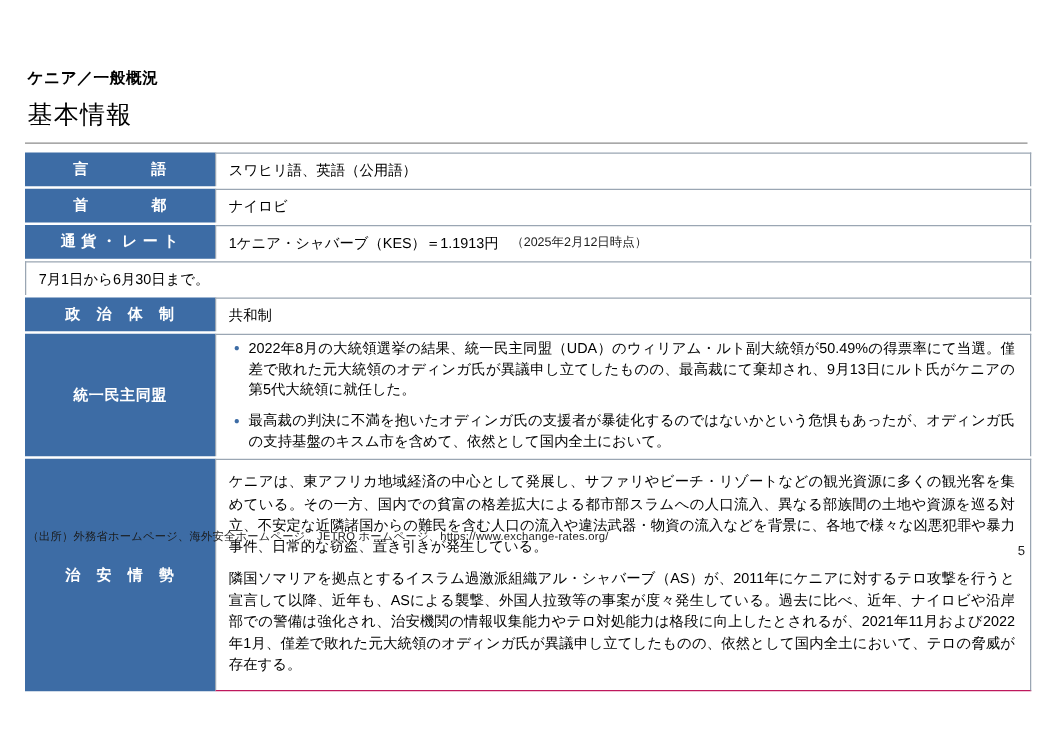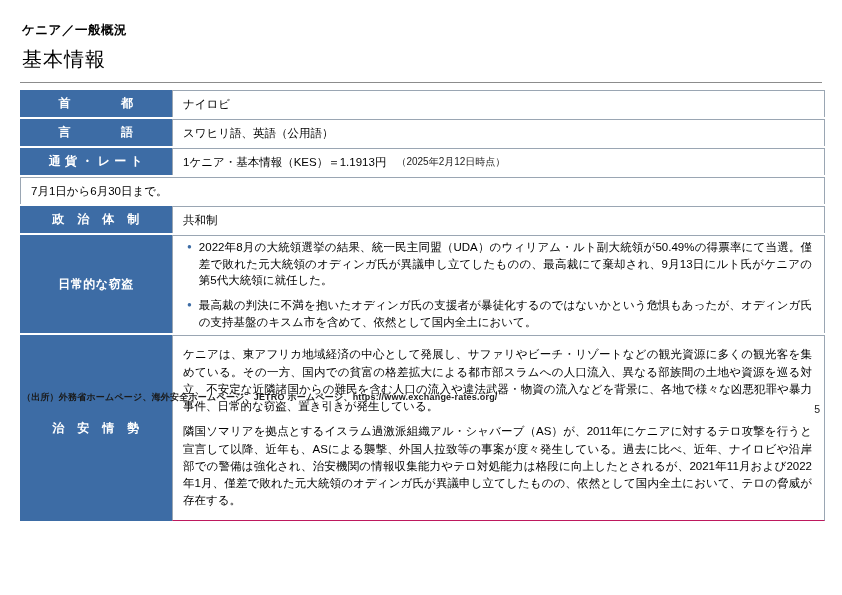--- a/index.html
+++ b/index.html
@@ -3,21 +3,21 @@
 <meta charset="utf-8">
 <style>
   * { box-sizing: border-box; margin: 0; padding: 0; }
   html, body {
     width: 842px; height: 595px;
     background: #ffffff;
     font-family: "Liberation Sans", "DejaVu Sans", sans-serif;
     color: #000;
     overflow: hidden;
   }
-  .page { position: relative; width: 842px; height: 427px; }
+  .page { position: relative; width: 842px; height: 427px; margin-top: 32px; }
 
   
   .header { padding: 22px 20px 0 22px; }
   .supertitle { font-size: 12.5px; font-weight: bold; letter-spacing: 0.5px; }
   .page-title { font-size: 20px; font-weight: normal; margin-top: 7px; letter-spacing: 1px; }
   .title-rule { border: none; border-top: 1px solid #8c8c8c; margin: 9px 20px 0 20px; }
 
   
   .info-table { margin: 7px 17px 0 20px; }
   .t-row { display: flex; margin-bottom: 2px; }
@@ -56,78 +56,78 @@
     margin: 0 7px 0 4px; flex: 0 0 auto;
   }
   .bullet-text { flex: 1 1 auto; }
 
   
   .sec-par { line-height: 1.5; text-align: justify; margin: 4px 0; }
 
   
   .source-note {
     position: absolute; left: 22px; bottom: 23px;
-    font-size: 9px; color: #1a1a1a; letter-spacing: 0.2px; font-weight: bold;
+    font-size: 9px; color: #1a1a1a; letter-spacing: 0.2px;
   }
   .page-number {
     position: absolute; right: 22px; bottom: 12px;
     font-size: 10.5px; color: #1a1a1a;
   }
 </style>
 </head>
 <body>
 
 <div class="page">
 
   <div class="header">
     <div class="supertitle">ケニア／一般概況</div>
     <div class="page-title">基本情報</div>
   </div>
   <hr class="title-rule">
 
   <div class="info-table">
 
     <div class="t-row row-simple">
+      <div class="label-cell">言　　　　語</div>
+      <div class="value-cell">
+        <span>スワヒリ語、英語（公用語）</span>
+      </div>
+    </div>
+
+    <div class="t-row row-simple">
       <div class="label-cell">首　　　　都</div>
       <div class="value-cell">
         <span>ナイロビ</span>
       </div>
     </div>
 
     <div class="t-row row-simple">
-      <div class="label-cell">言　　　　語</div>
-      <div class="value-cell">
-        <span>スワヒリ語、英語（公用語）</span>
-      </div>
-    </div>
-
-    <div class="t-row row-simple">
       <div class="label-cell">通 貨 ・ レ ー ト</div>
       <div class="value-cell">
-        <span>1ケニア・基本情報（KES）＝1.1913円</span>
+        <span>1ケニア・シャバーブ（KES）＝1.1913円</span>
         <span class="note">（2025年2月12日時点）</span>
       </div>
     </div>
 
     <div class="t-row row-simple">
       <div class="value-cell">
         <span>7月1日から6月30日まで。</span>
       </div>
     </div>
 
 
     <div class="t-row row-simple">
       <div class="label-cell">政　治　体　制</div>
       <div class="value-cell">
         <span>共和制</span>
       </div>
     </div>
 
     <div class="t-row row-stability">
-      <div class="label-cell">日常的な窃盗</div>
+      <div class="label-cell">統一民主同盟</div>
       <div class="value-cell">
         <div class="bullet-item">
           <span class="bullet-icon">●</span>
           <span class="bullet-text">2022年8月の大統領選挙の結果、統一民主同盟（UDA）のウィリアム・ルト副大統領が50.49%の得票率にて当選。僅差で敗れた元大統領のオディンガ氏が異議申し立てしたものの、最高裁にて棄却され、9月13日にルト氏がケニアの第5代大統領に就任した。</span>
         </div>
         <div class="bullet-item">
           <span class="bullet-icon">●</span>
           <span class="bullet-text">最高裁の判決に不満を抱いたオディンガ氏の支援者が暴徒化するのではないかという危惧もあったが、オディンガ氏の支持基盤のキスム市を含めて、依然として国内全土において。</span>
         </div>
       </div>

